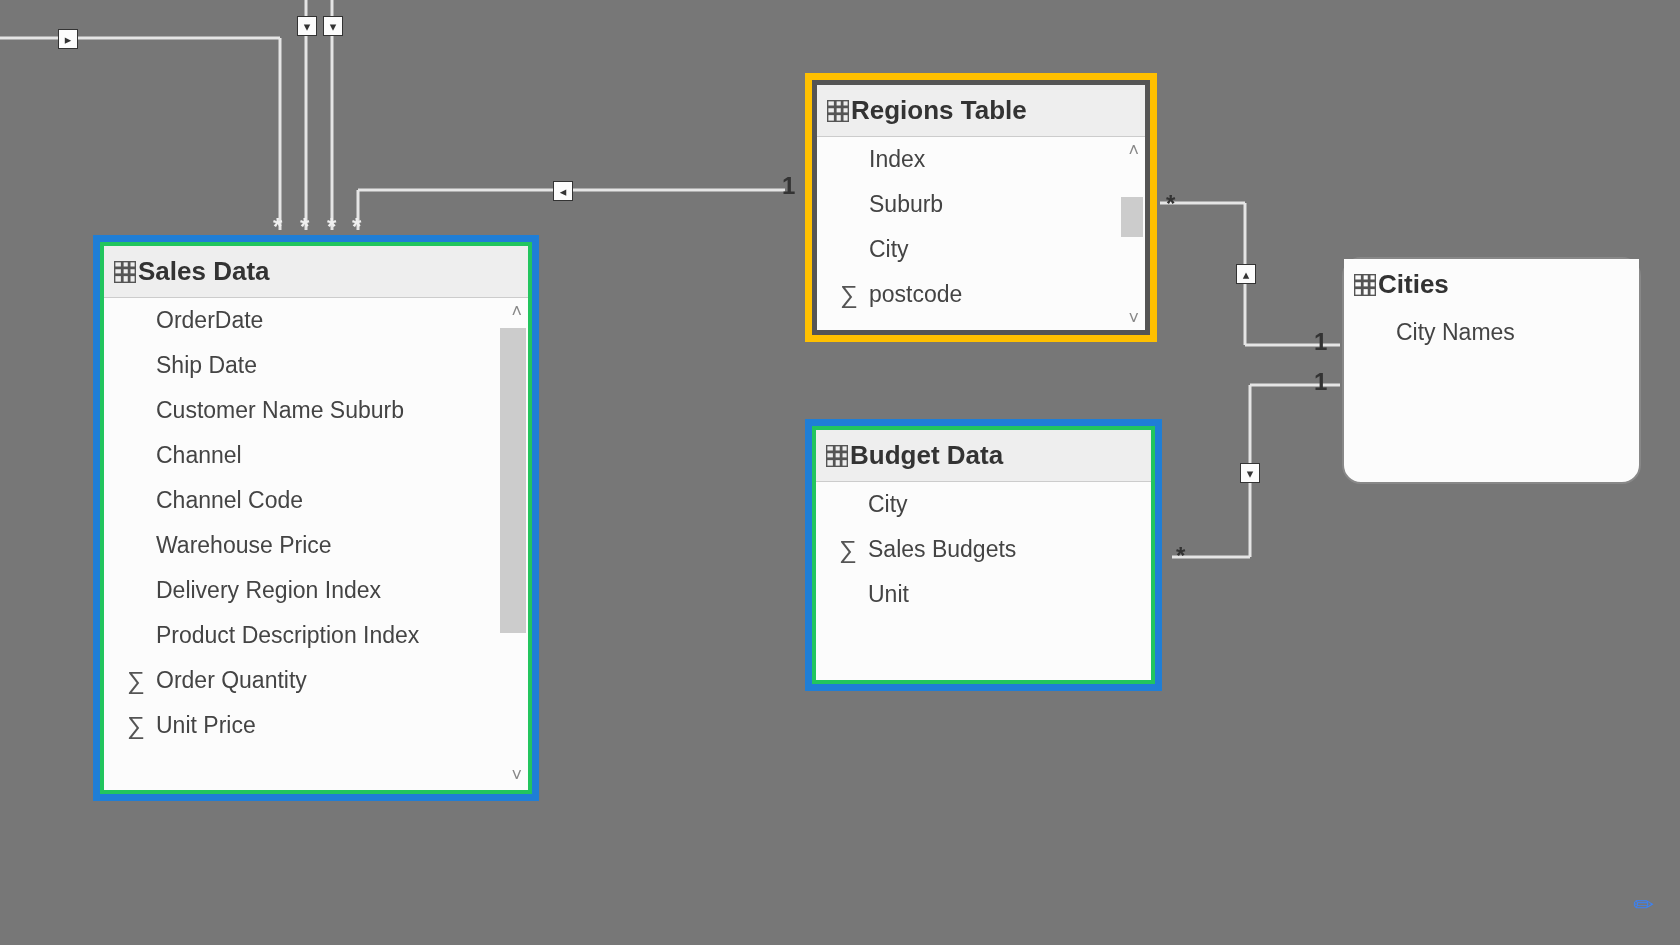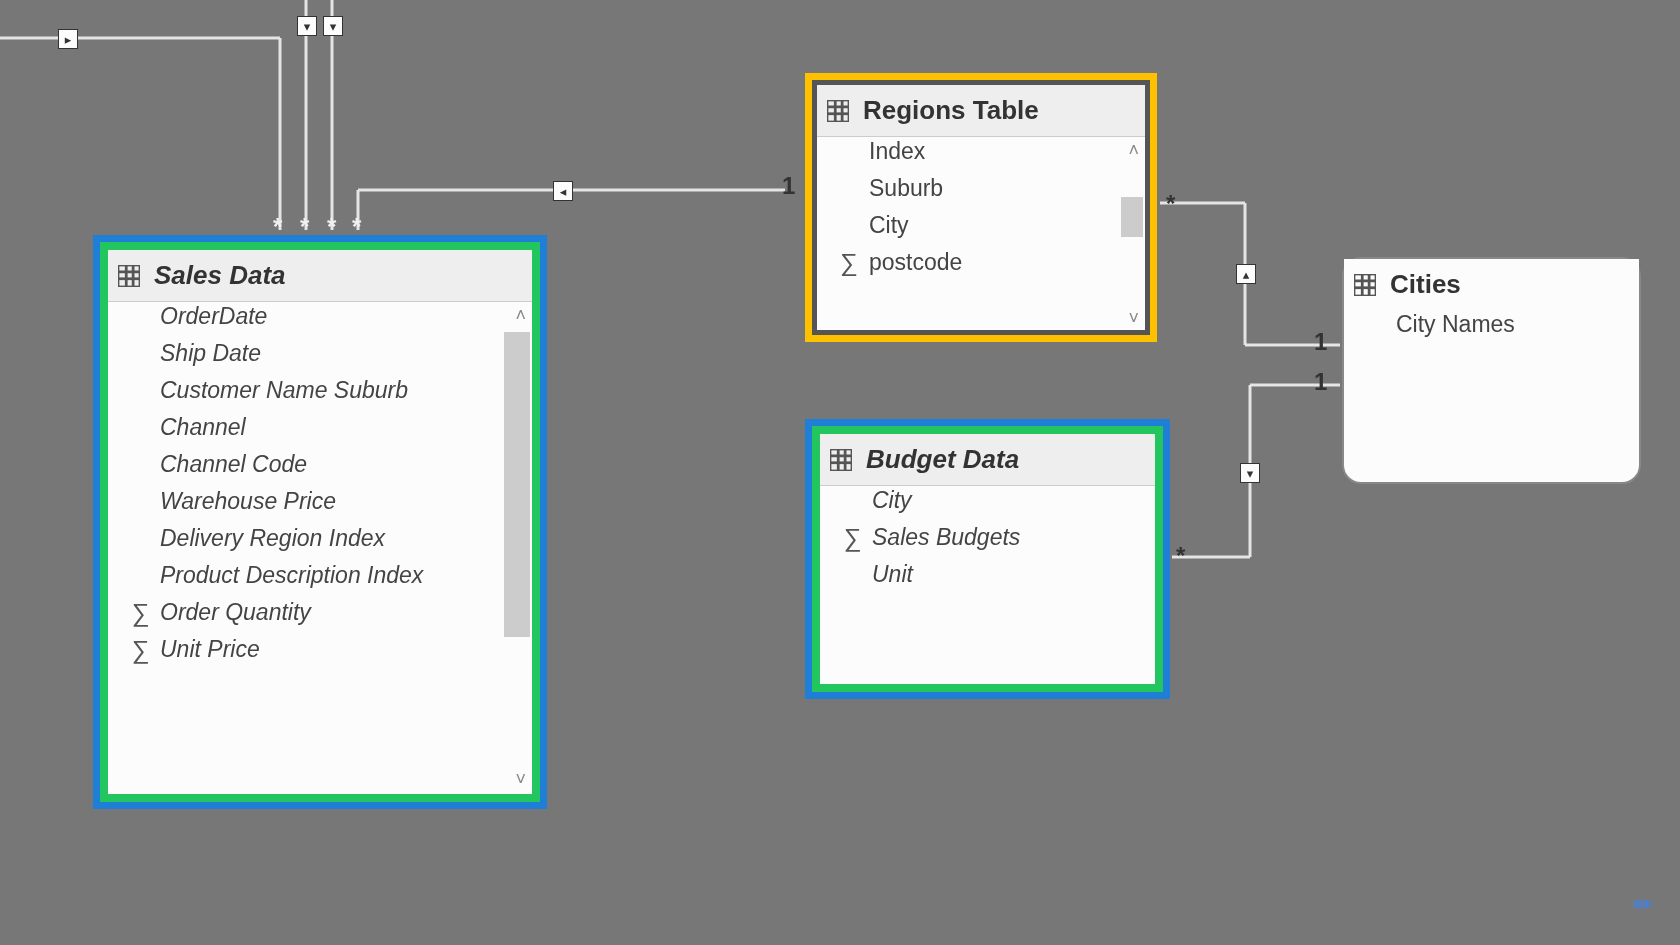--- a/index.html
+++ b/index.html
@@ -21,55 +21,54 @@
   }
 
   .table-card {
     position: absolute;
     background: #fcfcfc;
     font-size: 23px;
     color: #444;
   }
   .table-card.selected-blue {
     outline: 7px solid #1f7ed6;
-    border: 8px solid #22c55e;
-    font-style: italic;
+    border: 4px solid #22c55e;
   }
   .table-card.selected-yellow {
     outline: 7px solid #ffc000;
     border: 5px solid #555;
   }
   .table-card.unselected {
     border: 2px solid #888;
   }
 
   .table-header {
     display: flex;
     align-items: center;
     padding: 10px 10px;
     background: #eeeeee;
     border-bottom: 1px solid #ccc;
     font-weight: 700;
     color: #333;
     font-size: 26px;
-    gap: 14px;
+    gap: 2px;
   }
   .table-icon svg {
     width: 22px;
     height: 22px;
     display: block;
   }
 
   .field-list {
     position: relative;
   }
   .field-row {
     display: flex;
     align-items: center;
-    padding: 0 0 8px 12px;
+    padding: 8px 0 8px 12px;
     color: #444;
     font-size: 23px;
   }
   .sigma {
     width: 40px;
     display: inline-flex;
     justify-content: center;
     font-size: 25px;
     color: #555;
     font-family: "Segoe UI Symbol", Arial, sans-serif;

